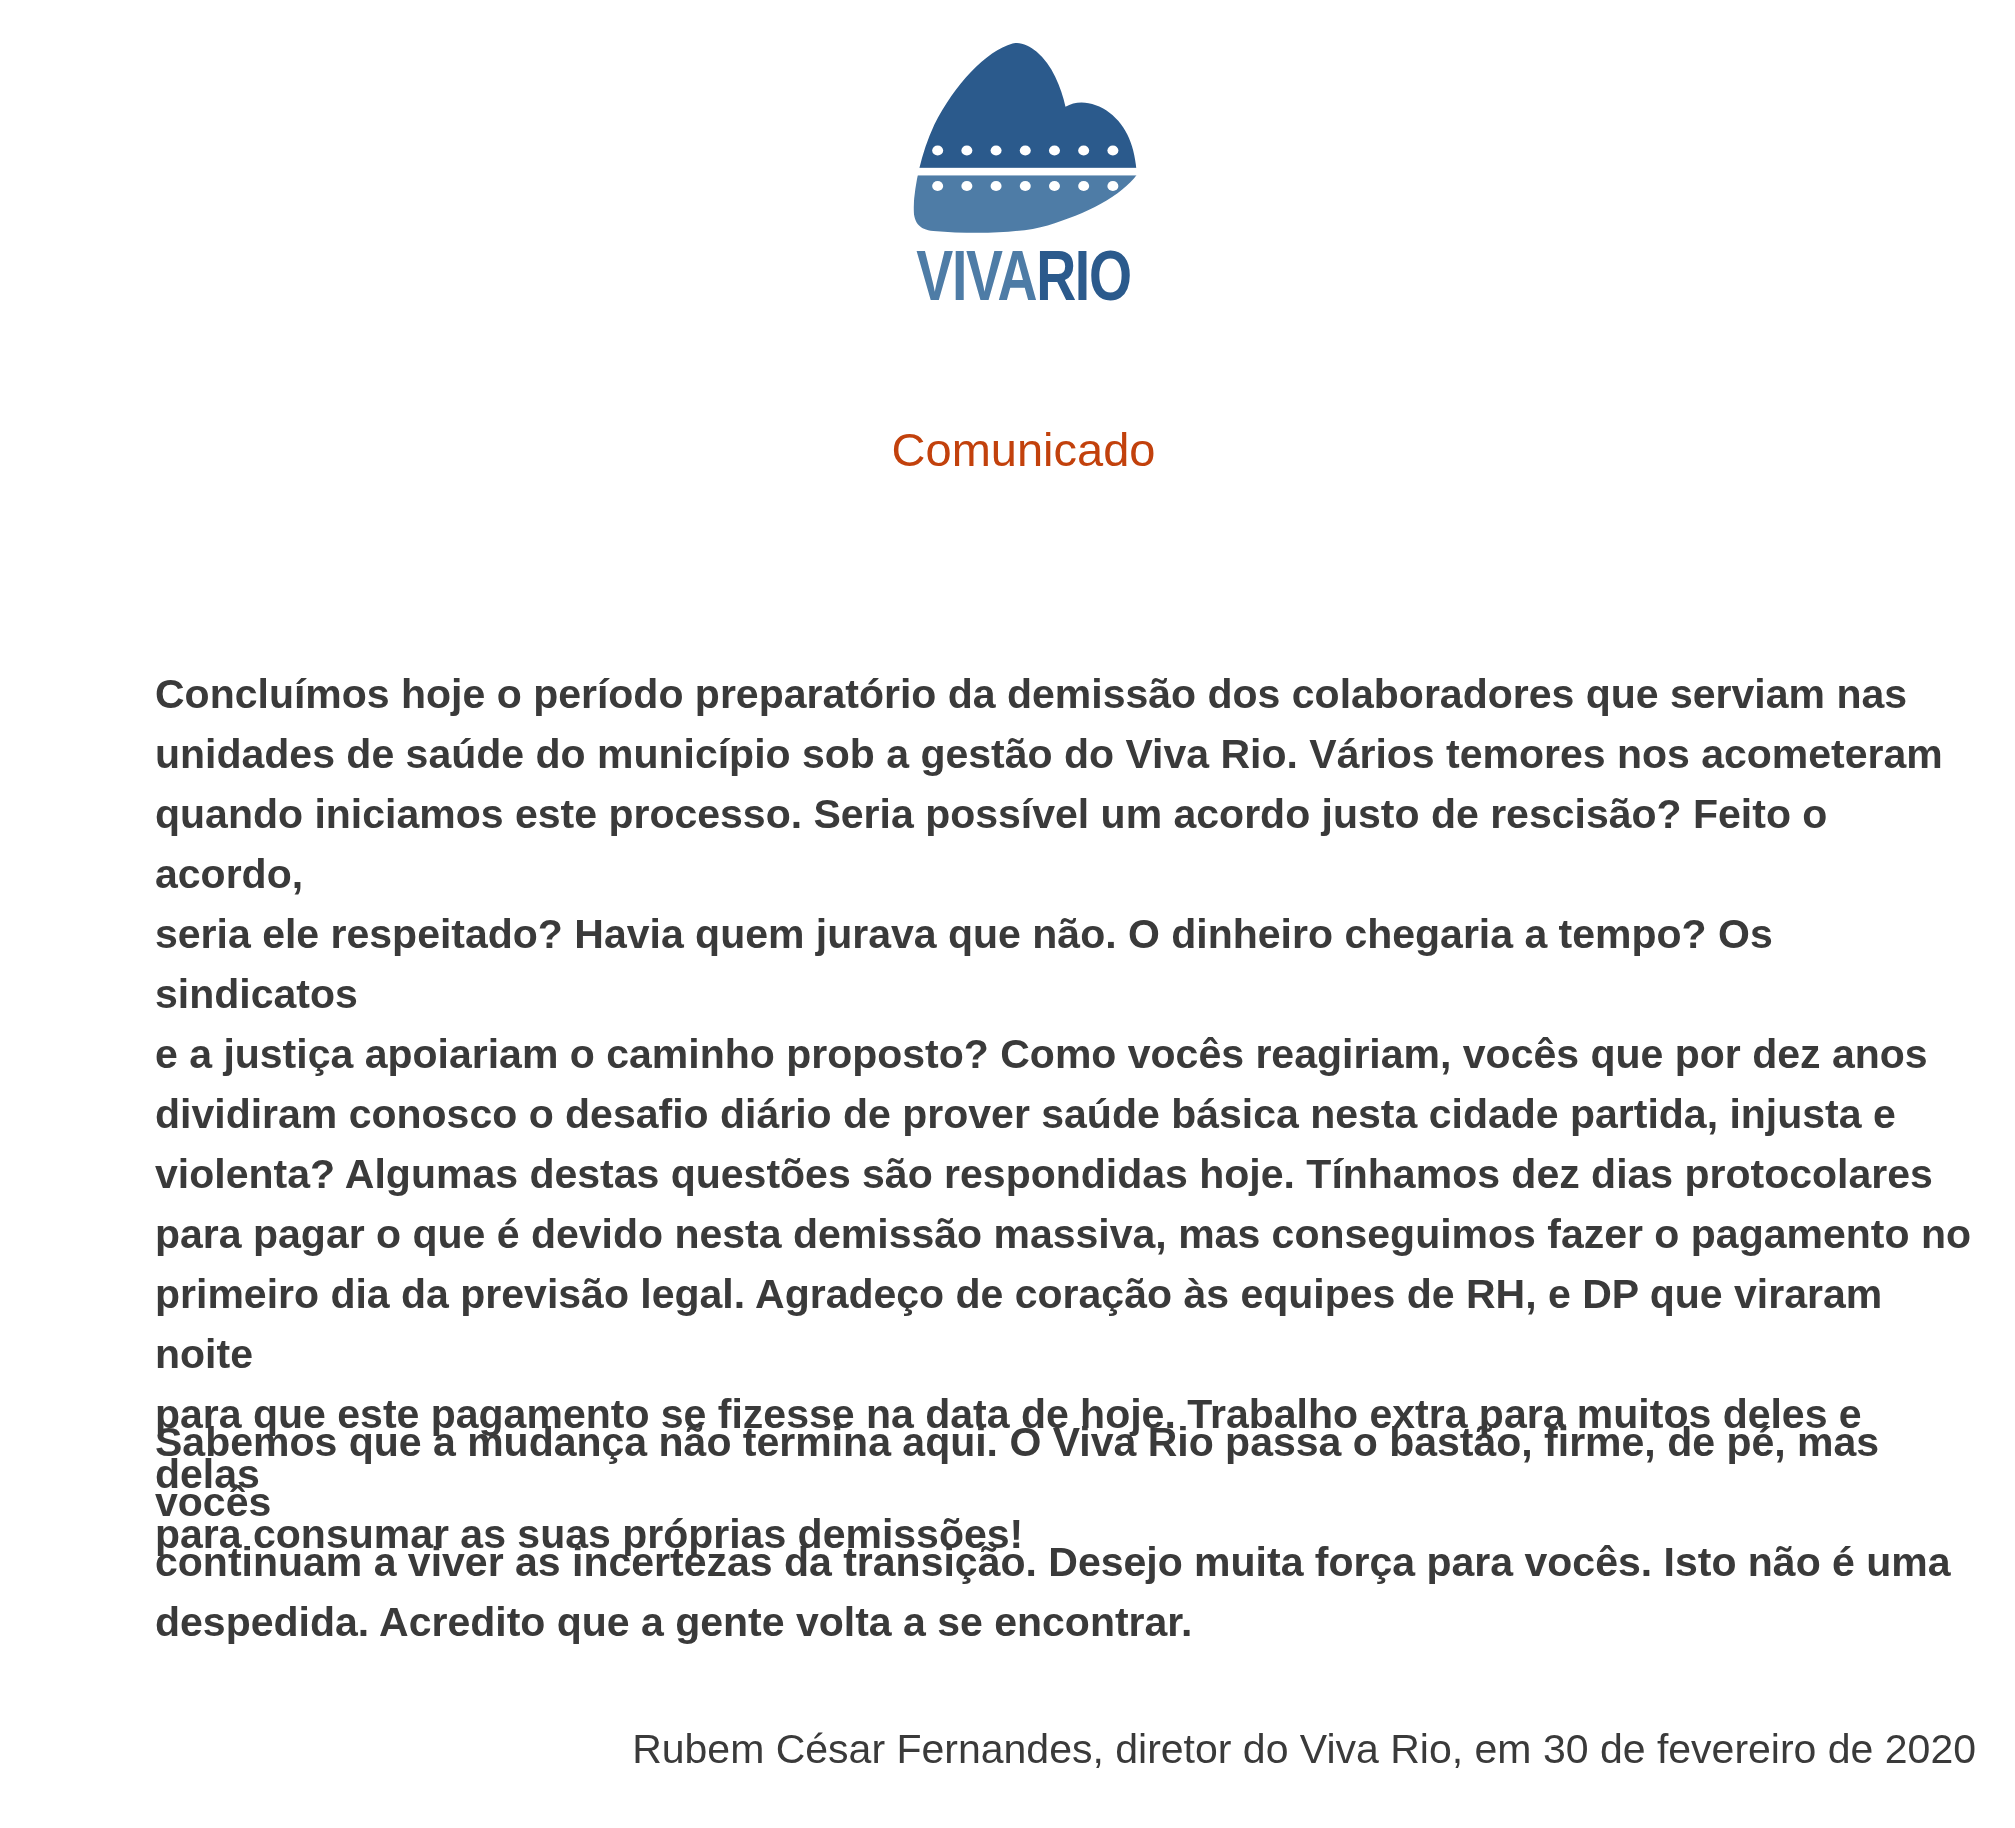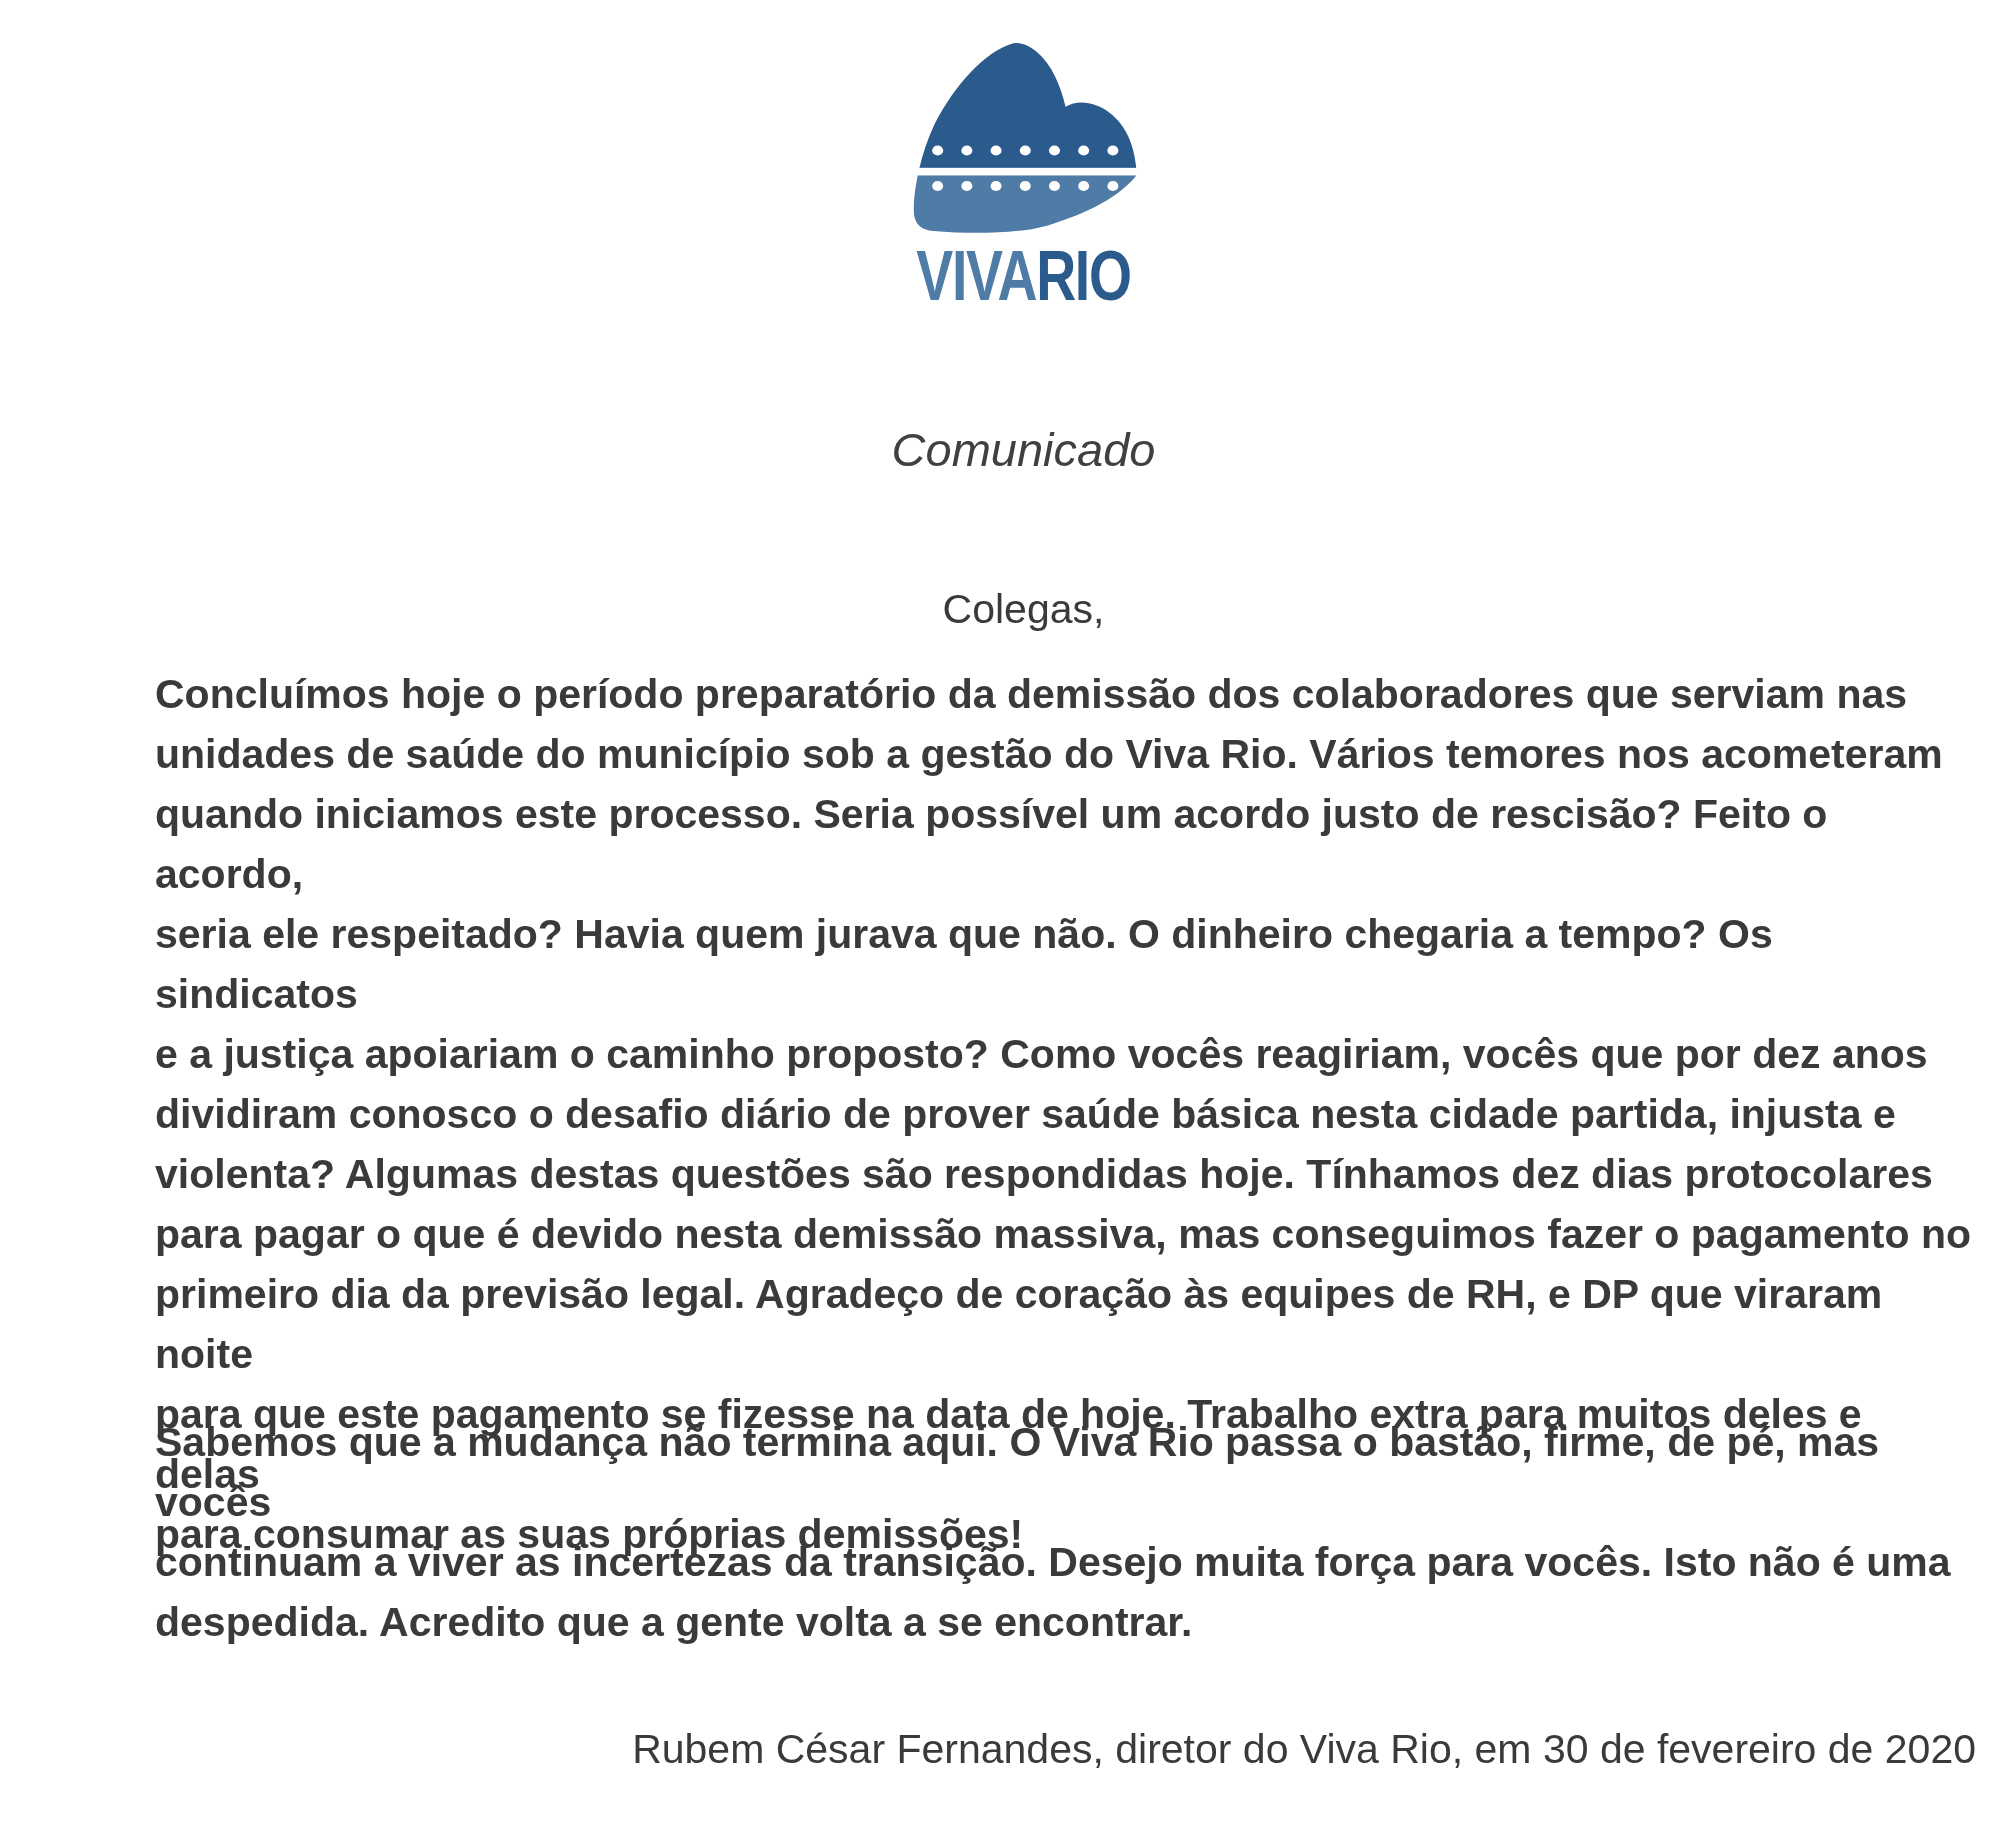--- a/index.html
+++ b/index.html
@@ -44,22 +44,21 @@
     line-height: 1;
   }
   .page-title {
     position: absolute;
     top: 423px;
     left: 0;
     width: 100%;
     text-align: center;
     font-size: 47px;
     line-height: 1.15;
-    color: #404040;
-    font-style: italic;
+    color: #c2410c;
   }
   .salutation {
     position: absolute;
     top: 586px;
     left: 0;
     width: 100%;
     text-align: center;
     font-size: 41px;
     line-height: 1.15;
   }
@@ -131,21 +130,20 @@
       </g>
     </svg>
   </div>
 
   <div class="wordmark">
     <span style="color: rgb(78, 124, 166);">VIVA</span><span style="color: rgb(43, 90, 140);">RIO</span>
   </div>
 
   <div class="page-title">Comunicado</div>
 
-  <div class="salutation">Colegas,</div>
 
   <div class="body-text para-1">Concluímos hoje o período preparatório da demissão dos colaboradores que serviam nas
 unidades de saúde do município sob a gestão do Viva Rio. Vários temores nos acometeram
 quando iniciamos este processo. Seria possível um acordo justo de rescisão? Feito o acordo,
 seria ele respeitado? Havia quem jurava que não. O dinheiro chegaria a tempo? Os sindicatos
 e a justiça apoiariam o caminho proposto? Como vocês reagiriam, vocês que por dez anos
 dividiram conosco o desafio diário de prover saúde básica nesta cidade partida, injusta e
 violenta? Algumas destas questões são respondidas hoje. Tínhamos dez dias protocolares
 para pagar o que é devido nesta demissão massiva, mas conseguimos fazer o pagamento no
 primeiro dia da previsão legal. Agradeço de coração às equipes de RH, e DP que viraram noite

